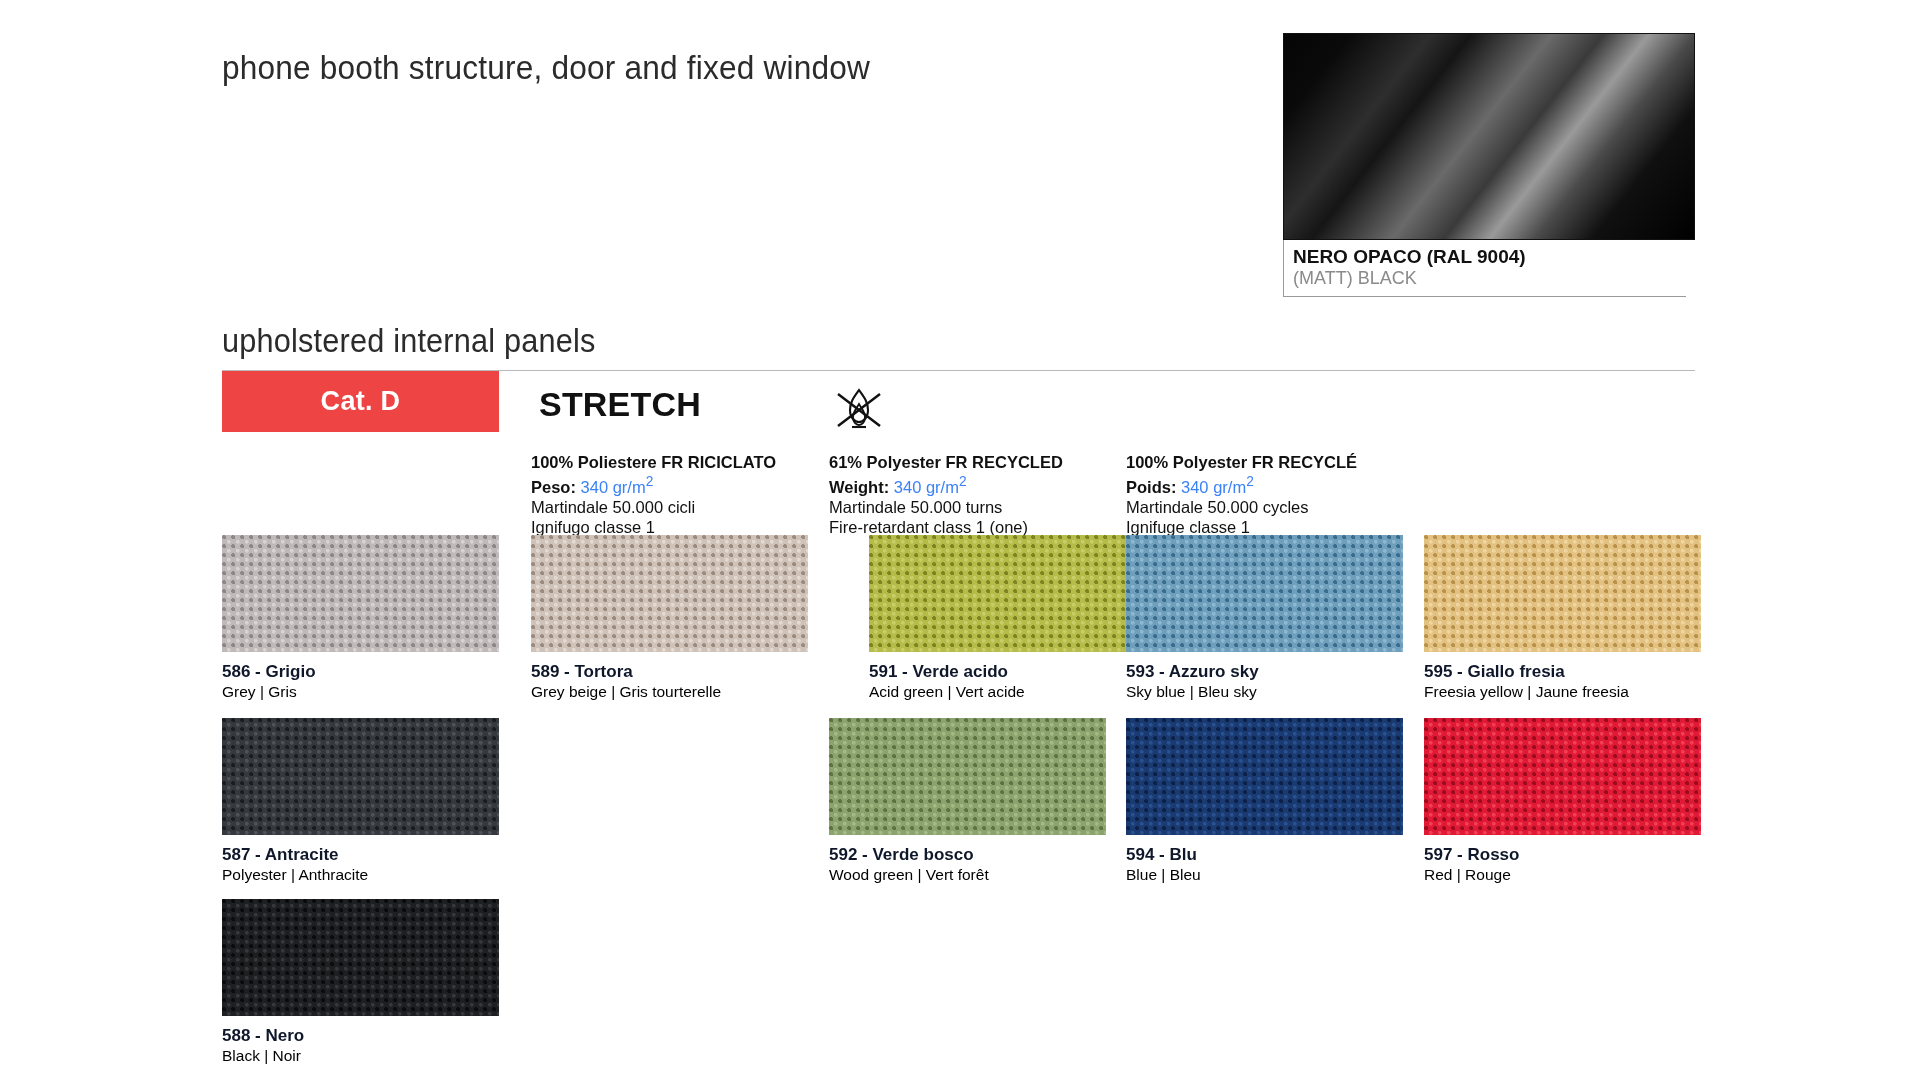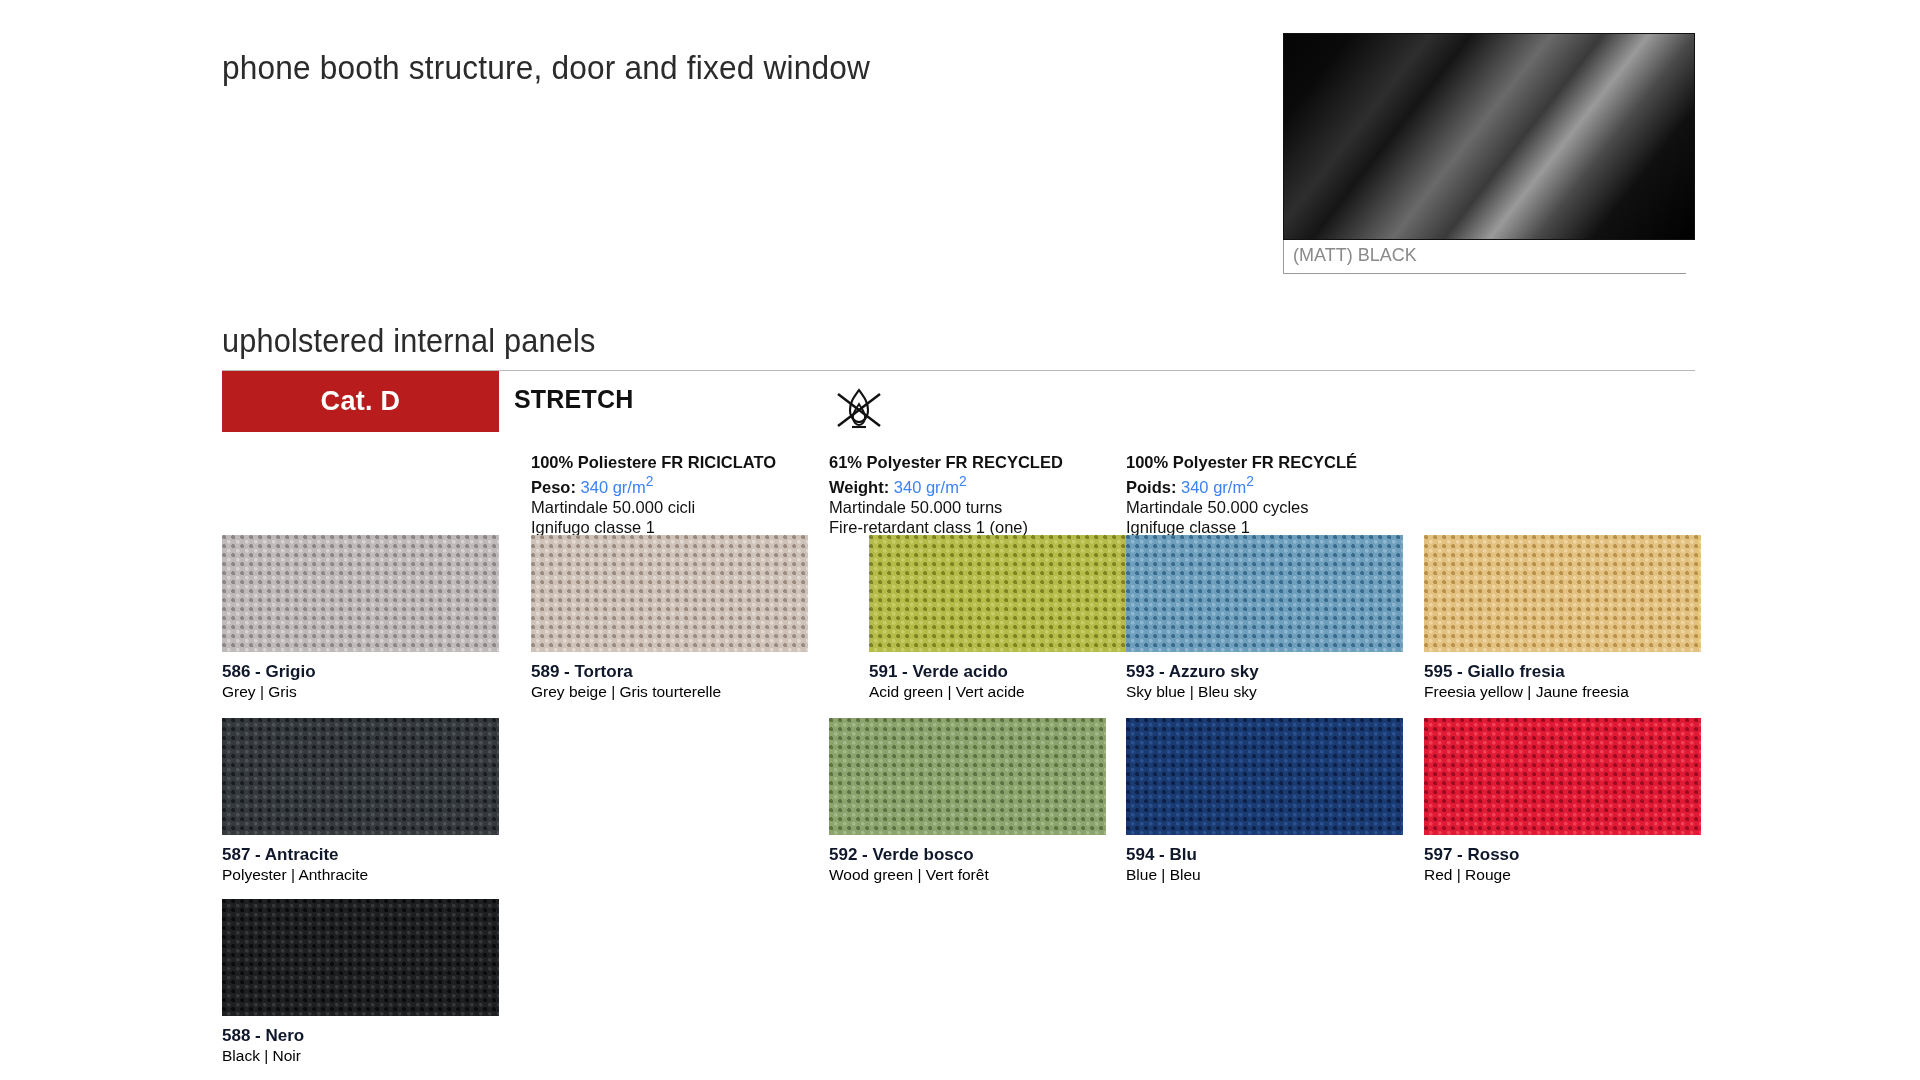--- a/index.html
+++ b/index.html
@@ -51,28 +51,28 @@
   }
   #finish-name{ font-size:19px; font-weight:bold; color:#111; line-height:1.22; }
   #finish-sub{ font-size:18px; font-weight:300; color:#8a8a8a; line-height:1.22; }
 
   
   #rule-top{ position:absolute; left:222px; top:370px; width:1473px; height:1px; background:#b9b9b9; }
 
   #cat-cell{
     position:absolute; left:222px; top:371px;
     width:277px; height:61px;
-    background:#b91c1c;
+    background:#ef4444;
     display:flex; align-items:center; justify-content:center;
   }
   #cat-label{ color:#ffffff; font-size:27px; font-weight:bold; letter-spacing:.3px; }
 
   #stretch-label{
-    position:absolute; left:514px; top:385px;
-    font-size:25px; font-weight:bold; letter-spacing:.2px; color:#111;
+    position:absolute; left:539px; top:385px;
+    font-size:34px; font-weight:bold; letter-spacing:.2px; color:#111;
   }
 
   #fr-icon{ position:absolute; left:828px; top:380px; width:62px; height:66px; }
 
   .spec-col{ position:absolute; top:452px; font-size:16.5px; line-height:20.3px; color:#111; }
   .spec-col .ln{ white-space:nowrap; }
   .spec-col b{ font-weight:bold; }
   .spec-col .val{ color:#3b82f6; font-weight:normal; }
   #spec-it{ left:531px; }
   #spec-en{ left:829px; }
@@ -91,20 +91,21 @@
 </style>
 </head>
 <body>
 
 <div class="h-title" id="title-main">phone booth structure, door and fixed window</div>
 <div class="h-title" id="title-panels">upholstered internal panels</div>
 
 <div id="finish-block">
   <div id="finish-swatch"></div>
   <div id="finish-caption">
+    <div id="finish-name">NERO OPACO (RAL 9004)</div>
     <div id="finish-sub">(MATT) BLACK</div>
   </div>
 </div>
 
 <div id="rule-top"></div>
 
 <div id="cat-cell">
   <span id="cat-label">Cat. D</span>
 </div>
 

